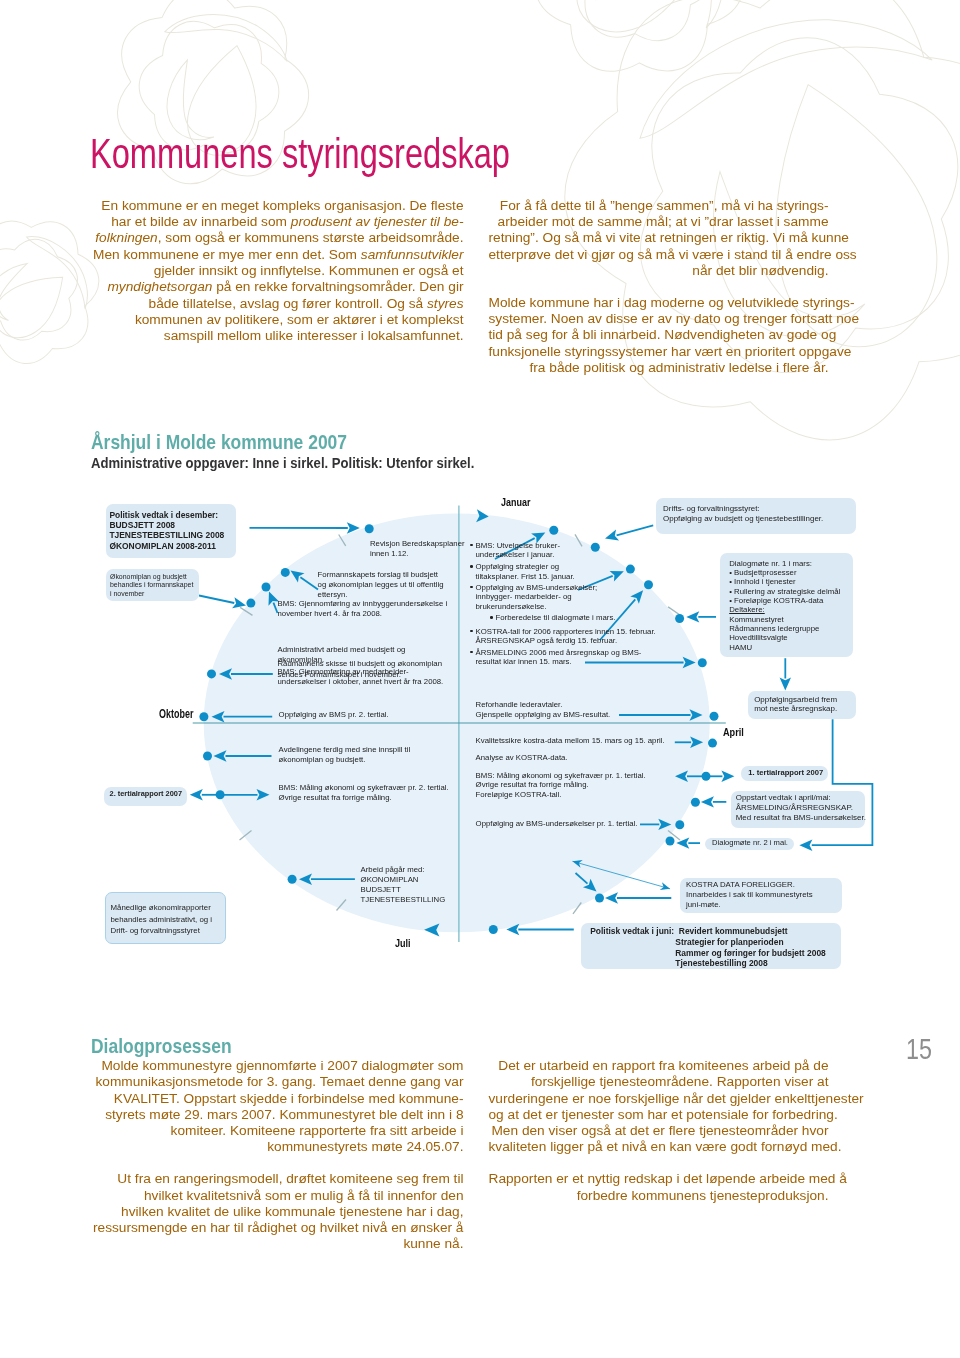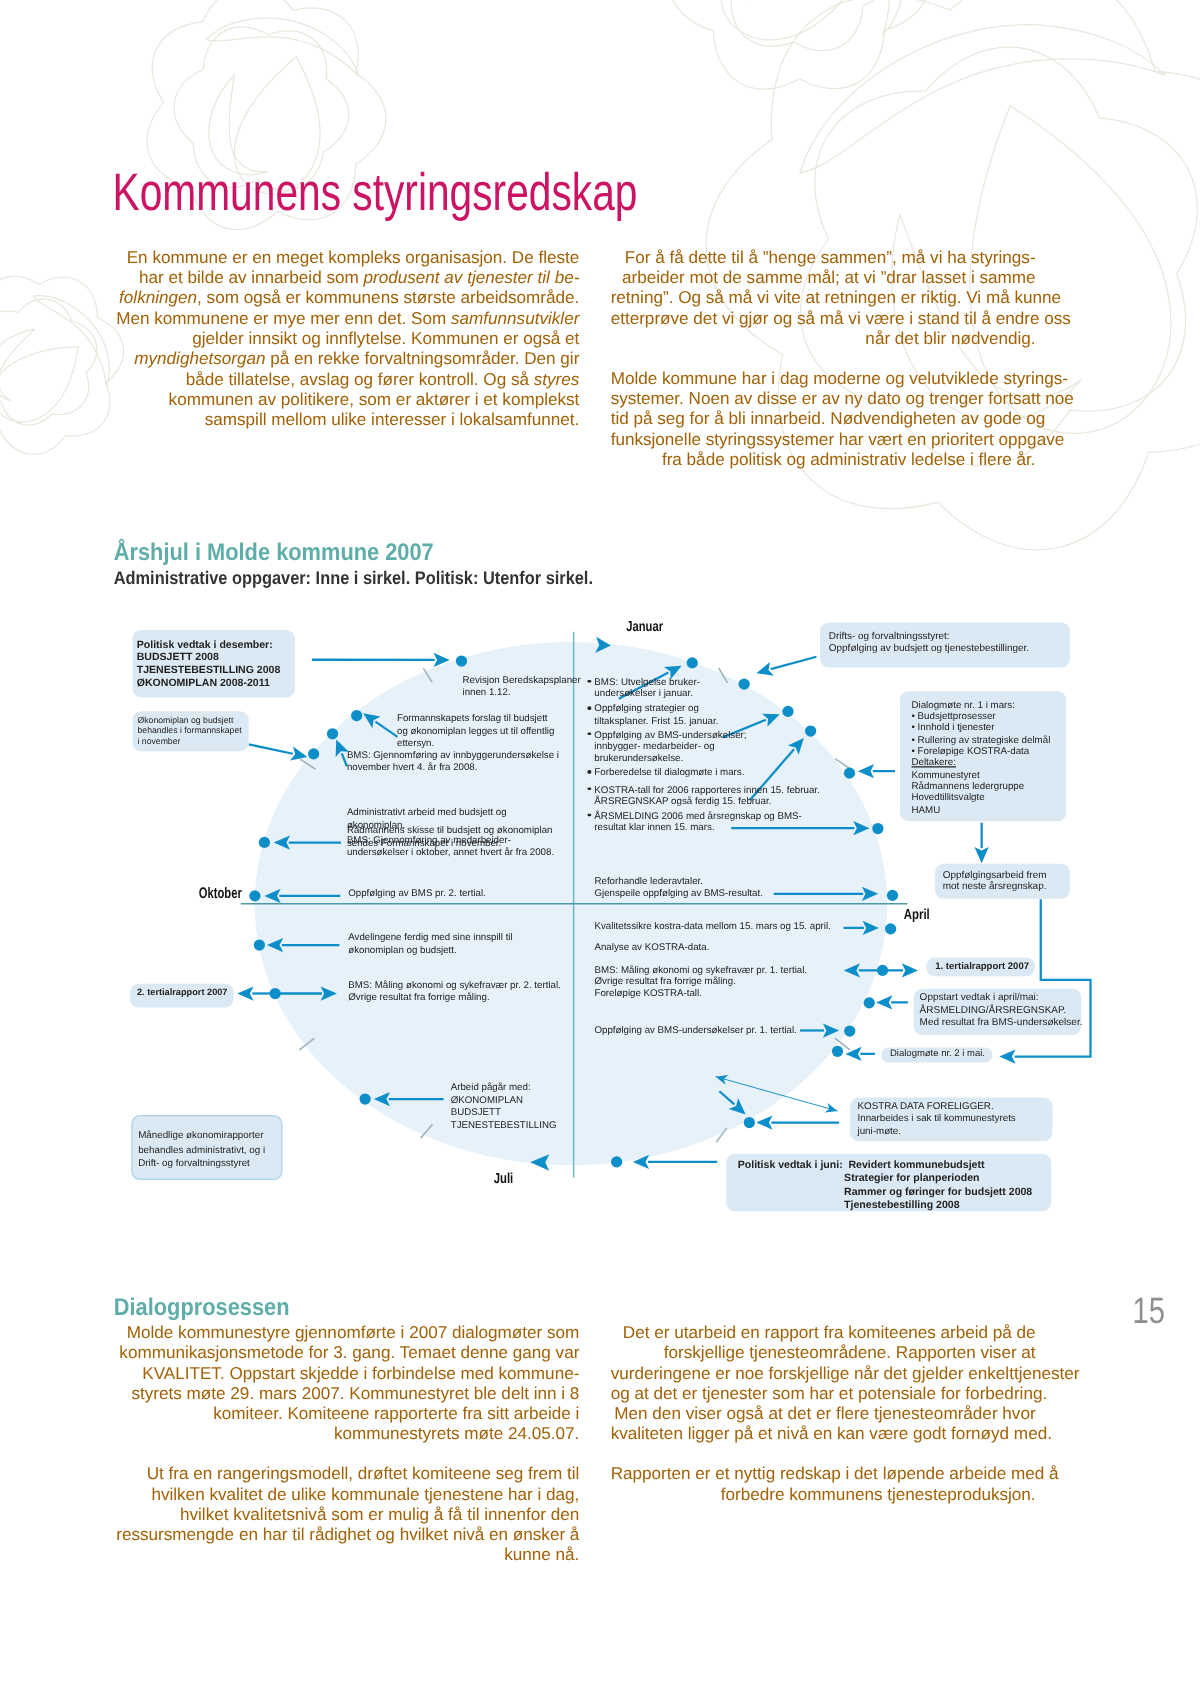--- a/index.html
+++ b/index.html
@@ -313,21 +313,21 @@
         <div class="fbul" style="left: 470.3px; top: 562.4px; font-size: 7.8px; line-height: 9.6px;">
           <div style="padding-left: 5.2px;"><span class="bdot"></span>Oppfølging strategier og</div>
           <div style="padding-left: 5.2px;">tiltaksplaner. Frist 15. januar.</div>
         </div>
         <div class="fbul" style="left: 470.3px; top: 582.7px; font-size: 7.8px; line-height: 9.6px;">
           <div style="padding-left: 5.2px;"><span class="bdot"></span>Oppfølging av BMS-undersøkelser;</div>
           <div style="padding-left: 5.2px;">innbygger- medarbeider- og</div>
           <div style="padding-left: 5.2px;">brukerundersøkelse.</div>
         </div>
         <div class="fbul" style="left: 470.3px; top: 613.1px; font-size: 7.8px; line-height: 9.6px;">
-          <div style="padding-left: 5.2px;"><span class="bdot"></span>Forberedelse til dialogmøte i mars.</div>
+          <div style="padding-left: 5.2px; margin-left: 20px;"><span class="bdot"></span>Forberedelse til dialogmøte i mars.</div>
         </div>
         <div class="fbul" style="left: 470.3px; top: 626.6px; font-size: 7.8px; line-height: 9.6px;">
           <div style="padding-left: 5.2px;"><span class="bdot"></span>KOSTRA-tall for 2006 rapporteres innen 15. februar.</div>
           <div style="padding-left: 5.2px;">ÅRSREGNSKAP også ferdig 15. februar.</div>
         </div>
         <div class="fbul" style="left: 470.3px; top: 647.8px; font-size: 7.8px; line-height: 9.6px;">
           <div style="padding-left: 5.2px;"><span class="bdot"></span>ÅRSMELDING 2006 med årsregnskap og BMS-</div>
           <div style="padding-left: 5.2px;">resultat klar innen 15. mars.</div>
         </div>
         <div class="fmonth" style="left: 500.6px; top: 497.436px; font-size: 11.5px; line-height: 11.5px; transform-origin: 0px 0px; transform: scaleX(0.779453);">Januar</div>
@@ -377,22 +377,22 @@
         <p>
           <span class="ln"><span>Molde kommunestyre gjennomførte i 2007 dialogmøter som</span></span>
           <span class="ln"><span>kommunikasjonsmetode for 3. gang. Temaet denne gang var</span></span>
           <span class="ln"><span>KVALITET. Oppstart skjedde i forbindelse med kommune-</span></span>
           <span class="ln"><span>styrets møte 29. mars 2007. Kommunestyret ble delt inn i 8</span></span>
           <span class="ln"><span>komiteer. Komiteene rapporterte fra sitt arbeide i</span></span>
           <span class="ln"><span>kommunestyrets møte 24.05.07.</span></span>
         </p>
         <p>
           <span class="ln"><span>Ut fra en rangeringsmodell, drøftet komiteene seg frem til</span></span>
+          <span class="ln"><span>hvilket kvalitetsnivå som er mulig å få til innenfor den</span></span>
           <span class="ln"><span>hvilken kvalitet de ulike kommunale tjenestene har i dag,</span></span>
-          <span class="ln"><span>hvilket kvalitetsnivå som er mulig å få til innenfor den</span></span>
           <span class="ln"><span>ressursmengde en har til rådighet og hvilket nivå en ønsker å</span></span>
           <span class="ln"><span>kunne nå.</span></span>
         </p>
       </div>
     <div class="col" id="dlg-right" style="left:488.5px;top:1058px;width:340px;">
         <p>
           <span class="ln"><span>Det er utarbeid en rapport fra komiteenes arbeid på de</span></span>
           <span class="ln"><span>forskjellige tjenesteområdene. Rapporten viser at</span></span>
           <span class="ln"><span>vurderingene er noe forskjellige når det gjelder enkelttjenester</span></span>
           <span class="ln"><span>og at det er tjenester som har et potensiale for forbedring.</span></span>

